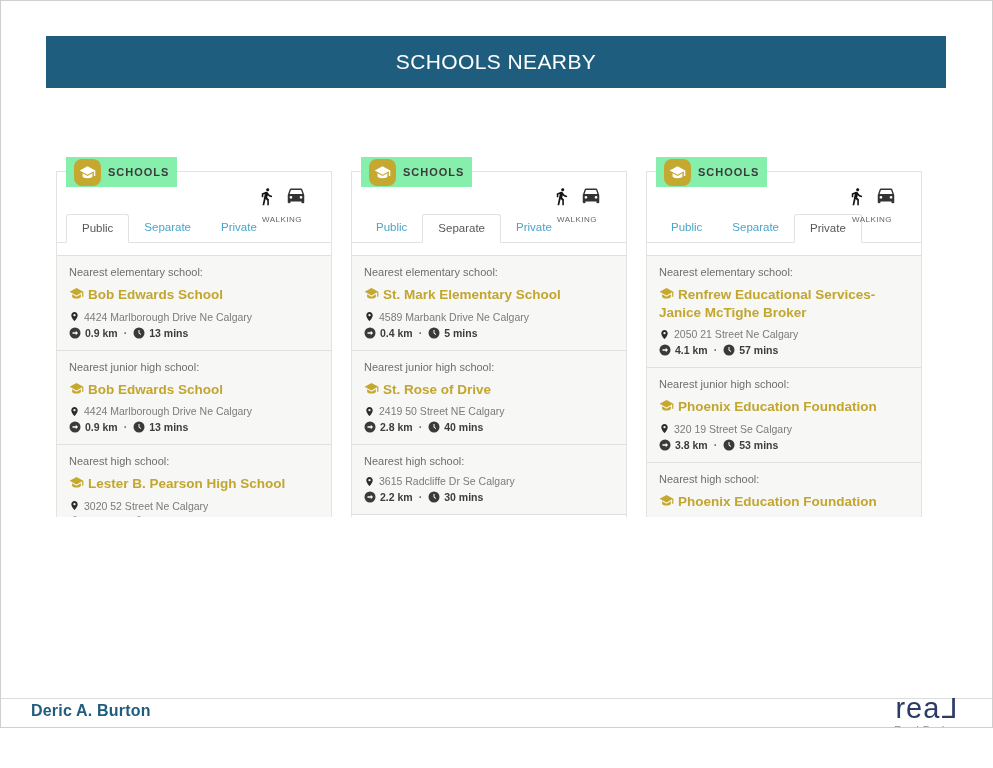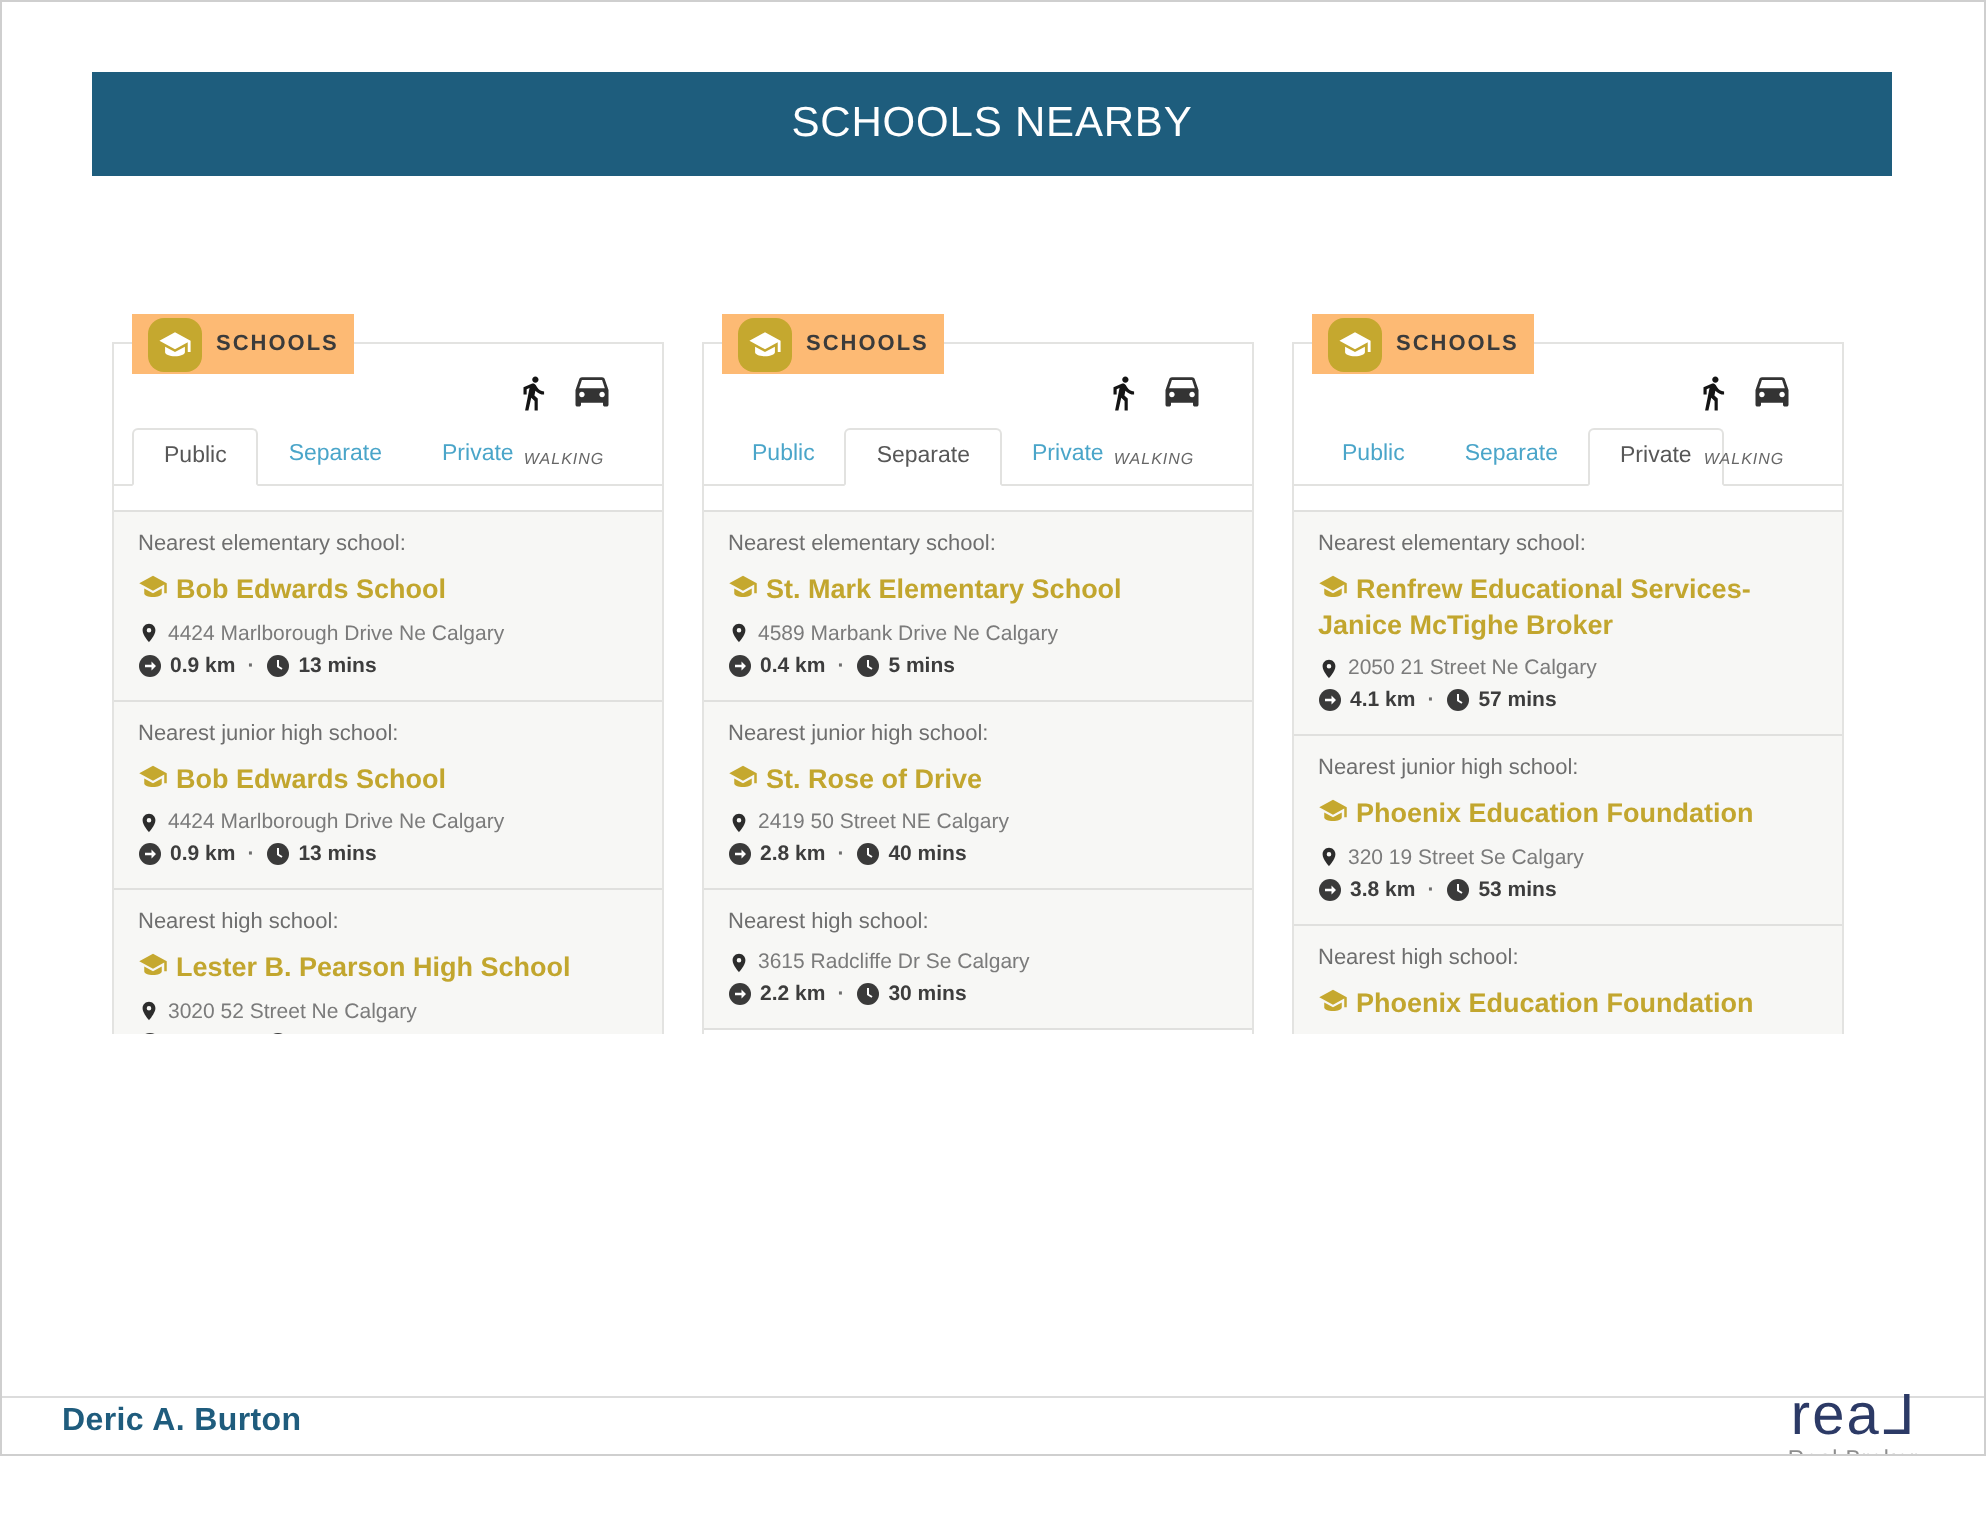--- a/index.html
+++ b/index.html
@@ -8,30 +8,30 @@
 
   
   .banner{position:absolute;left:45px;right:46px;top:35px;height:52px;background:#1e5d7d;display:flex;align-items:center;justify-content:center;}
   .banner-title{color:#ffffff;font-size:21px;letter-spacing:0.4px;}
 
   
   .cards{position:absolute;left:55px;top:170px;width:866px;display:flex;gap:19px;}
   .card{position:relative;width:276px;border:1px solid #e3e3e1;border-bottom:0;background:#fff;}
   .card-body{height:345px;overflow:hidden;}
 
-  .card-legend{position:absolute;top:-15px;left:9px;background:#fdba74;display:flex;align-items:center;gap:7px;padding:0 8px;height:30px;}
+  .card-legend{position:absolute;top:-15px;left:9px;background:#86efac;display:flex;align-items:center;gap:7px;padding:0 8px;height:30px;}
   .cap-badge{width:27px;height:27px;border-radius:8px;background:#c5a82f;display:flex;align-items:center;justify-content:center;}
   .cap-badge svg{width:17px;height:17px;fill:#ffffff;}
   .card-title{font-size:11px;font-weight:bold;color:#3b3b3b;letter-spacing:1px;}
 
   .mode{position:absolute;top:12px;right:10px;width:78px;text-align:center;}
   .mode-icons{display:flex;justify-content:center;align-items:flex-end;gap:9px;}
   .walk-ic{width:19px;height:19px;fill:#141414;}
   .car-ic{width:22px;height:22px;fill:#333333;}
-  .mode-label{margin-top:19px;font-size:8px;color:#666;letter-spacing:0.5px;font-style:italic;}
+  .mode-label{margin-top:9px;font-size:8px;color:#666;letter-spacing:0.5px;}
 
   .tabs{display:flex;margin-top:42px;padding-left:9px;border-bottom:1px solid #e2e2e0;}
   .tab{padding:7px 15px 8px;font-size:11.5px;color:#4aa5c9;cursor:pointer;}
   .tab.active{color:#575757;background:#fff;border:1px solid #e2e2e0;border-bottom:1px solid #fff;border-radius:3px 3px 0 0;margin-bottom:-1px;}
 
   .sections{margin-top:12px;}
   .section{background:#f7f7f5;padding:10px 12px 11px;border-bottom:1px solid #e0e0de;}
   .section:first-child{border-top:1px solid #e0e0de;}
   .sec-label{font-size:11px;color:#6e6e6e;margin-bottom:8px;}
   .school-name{font-size:13.5px;font-weight:bold;color:#c2a62e;line-height:1.3;margin-bottom:7px;}

